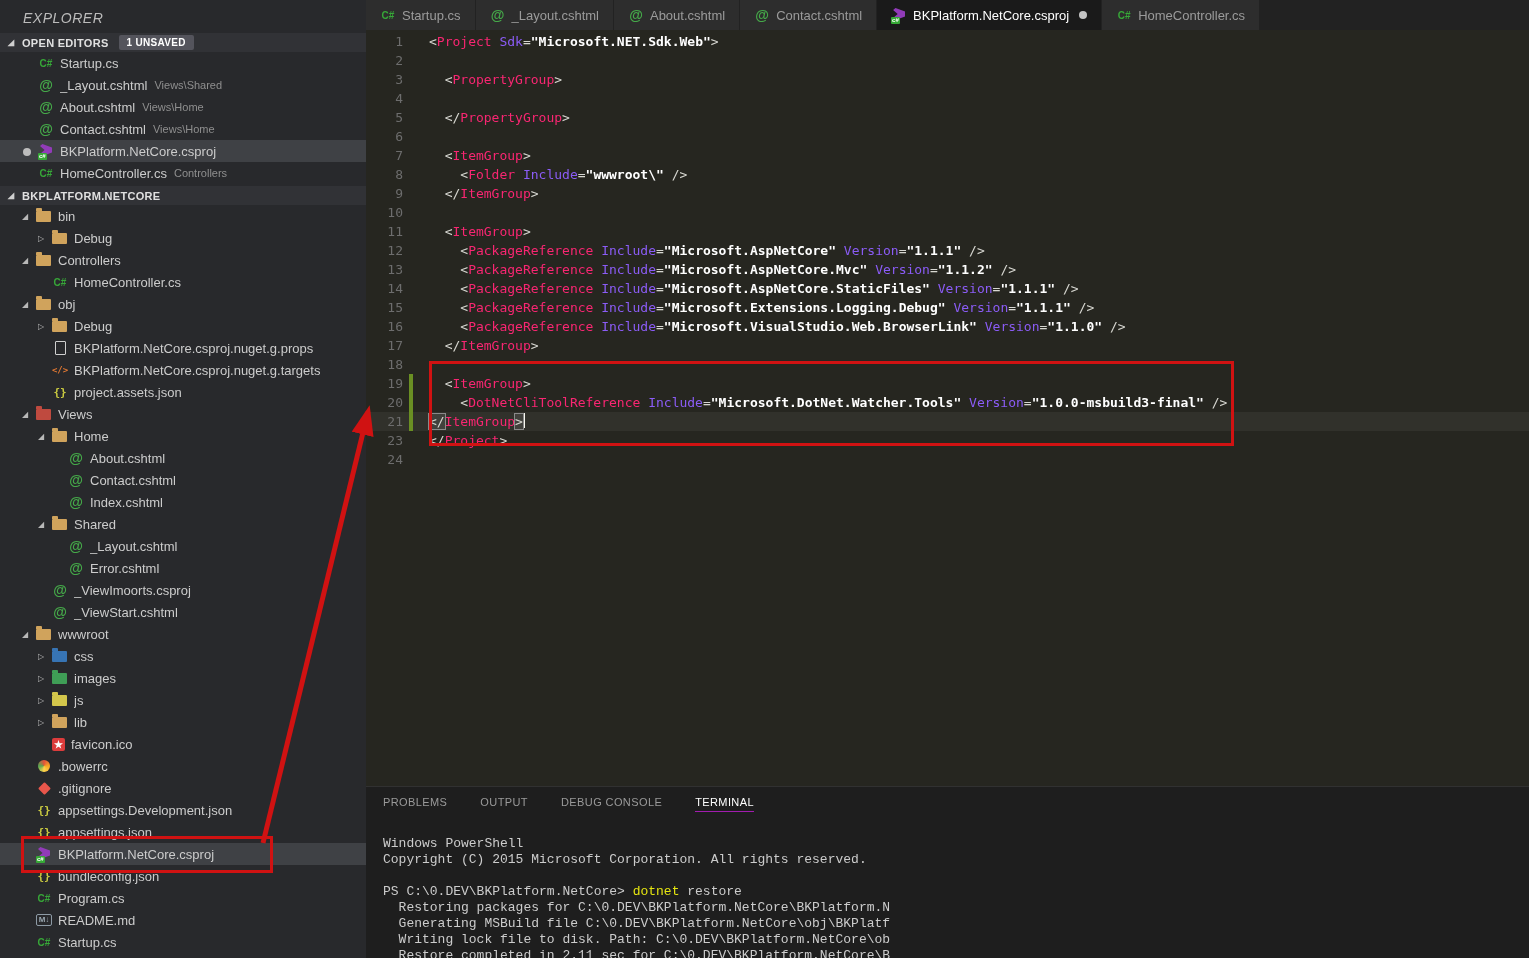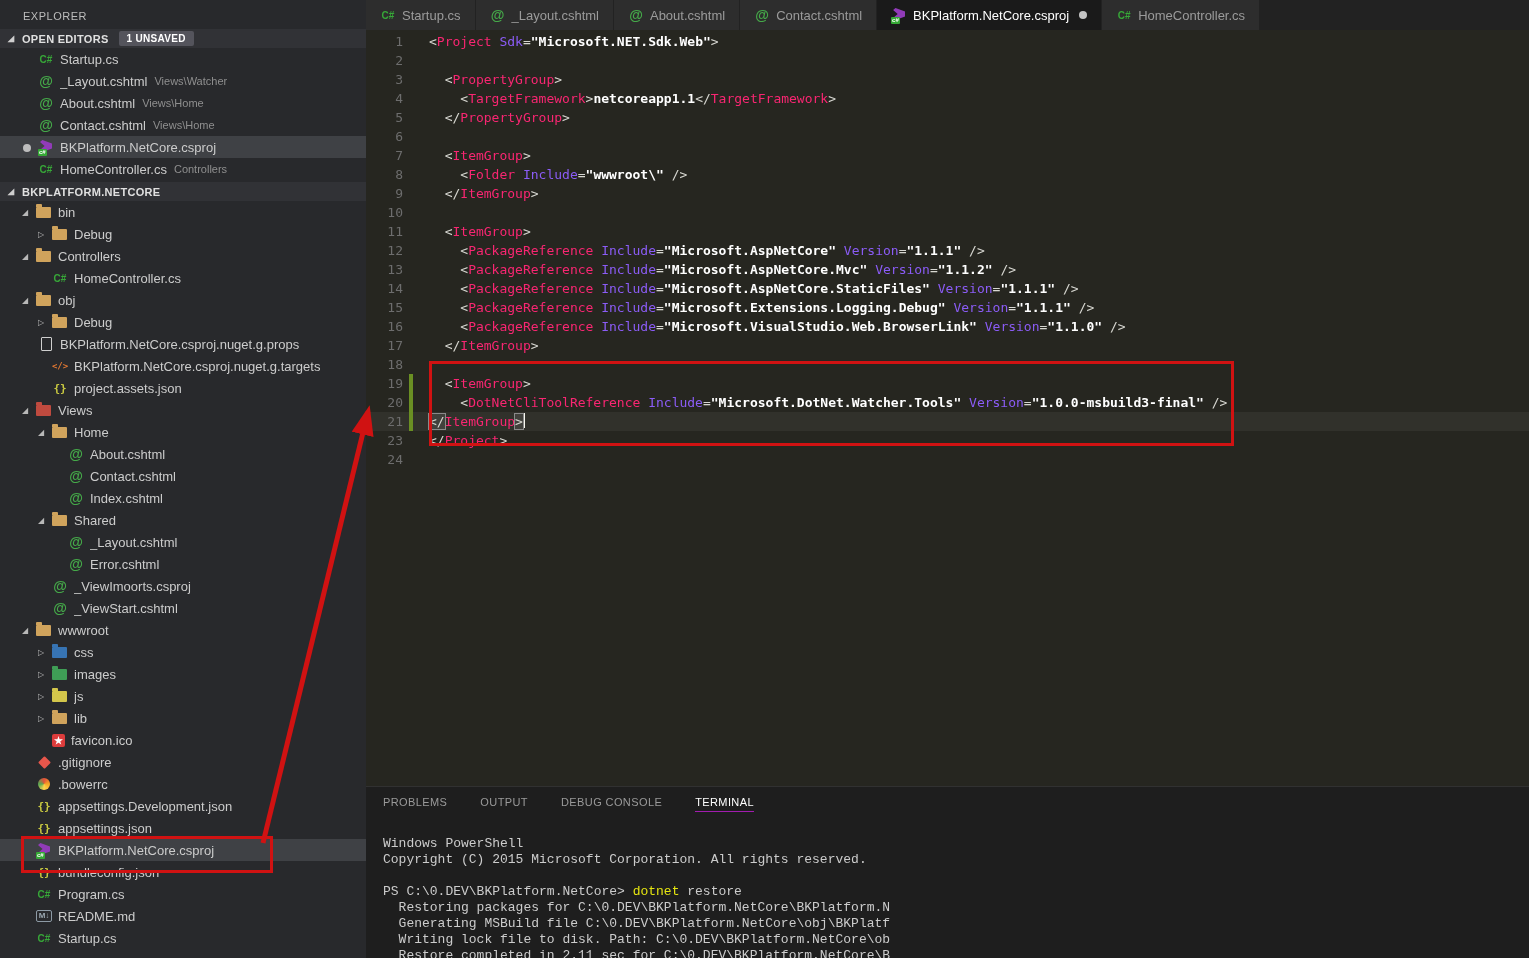--- a/index.html
+++ b/index.html
@@ -3,21 +3,21 @@
 <meta charset="utf-8">
 <style>
   html,body{margin:0;padding:0;}
   body{
     width:1529px;height:958px;position:relative;overflow:hidden;
     background:#262626;font-family:"Liberation Sans",sans-serif;
     -webkit-font-smoothing:antialiased;
   }
   
   .sidebar{position:absolute;left:0;top:0;width:366px;height:958px;background:#28292c;z-index:1;}
-  .explorer-title{padding:10px 0 7px 23px;font-size:11px;letter-spacing:.5px;color:#bcbcbc;}
+  .explorer-title{padding:10px 0 7px 23px;font-size:14px;letter-spacing:.5px;color:#bcbcbc;font-style:italic;}
   .sec-header{height:19px;display:flex;align-items:center;background:#313236;color:#e0e0e0;
     font-size:11px;font-weight:bold;letter-spacing:.3px;padding-left:8px;}
   .sec-header .twisty{width:14px;font-size:8px;color:#cfcfcf;}
   .badge{background:#54545c;color:#fff;font-size:10px;font-weight:bold;border-radius:2px;
     padding:2px 8px;margin-left:10px;}
   .row{height:22px;display:flex;align-items:center;font-size:13px;color:#cccccc;position:relative;white-space:nowrap;}
   .row.sel{background:#3f4145;}
   .row .label{overflow:hidden;text-overflow:ellipsis;}
   .row .detail{margin-left:7px;font-size:11px;color:#8f8f8f;}
   .oe-row{padding-left:38px;}
@@ -92,21 +92,21 @@
     <span class="badge">1 UNSAVED</span>
   </div>
   <div id="open-editors-list">
       <div class="row oe-row">
         <span class="ic ic-csharp">C#</span>
         <span class="label">Startup.cs</span>
       </div>
       <div class="row oe-row">
         <span class="ic ic-razor">@</span>
         <span class="label">_Layout.cshtml</span>
-        <span class="detail">Views\Watcher</span>
+        <span class="detail">Views\Shared</span>
       </div>
       <div class="row oe-row">
         <span class="ic ic-razor">@</span>
         <span class="label">About.cshtml</span>
         <span class="detail">Views\Home</span>
       </div>
       <div class="row oe-row">
         <span class="ic ic-razor">@</span>
         <span class="label">Contact.cshtml</span>
         <span class="detail">Views\Home</span>
@@ -151,21 +151,21 @@
       <div class="row" style="padding-left: 22px;">
         <span class="twisty">◢</span>
         <span class="fold" style="background: rgb(208, 163, 92);"></span>
         <span class="label">obj</span>
       </div>
       <div class="row" style="padding-left: 38px;">
         <span class="twisty">▷</span>
         <span class="fold" style="background: rgb(208, 163, 92);"></span>
         <span class="label">Debug</span>
       </div>
-      <div class="row" style="padding-left: 24px;">
+      <div class="row" style="padding-left: 38px;">
         <span class="twisty"></span>
         <span class="ic ic-file">
           <i></i>
         </span>
         <span class="label">BKPlatform.NetCore.csproj.nuget.g.props</span>
       </div>
       <div class="row" style="padding-left: 38px;">
         <span class="twisty"></span>
         <span class="ic ic-targets">&lt;/&gt;</span>
         <span class="label">BKPlatform.NetCore.csproj.nuget.g.targets</span>
@@ -250,34 +250,34 @@
         <span class="fold" style="background: rgb(208, 163, 92);"></span>
         <span class="label">lib</span>
       </div>
       <div class="row" style="padding-left: 38px;">
         <span class="twisty"></span>
         <span class="ic ic-favicon">★</span>
         <span class="label">favicon.ico</span>
       </div>
       <div class="row" style="padding-left: 22px;">
         <span class="twisty"></span>
+        <span class="ic ic-bower">
+          <i></i>
+        </span>
+        <span class="label">.bowerrc</span>
+      </div>
+      <div class="row" style="padding-left: 22px;">
+        <span class="twisty"></span>
         <span class="ic ic-git">
           <i></i>
         </span>
         <span class="label">.gitignore</span>
       </div>
       <div class="row" style="padding-left: 22px;">
         <span class="twisty"></span>
-        <span class="ic ic-bower">
-          <i></i>
-        </span>
-        <span class="label">.bowerrc</span>
-      </div>
-      <div class="row" style="padding-left: 22px;">
-        <span class="twisty"></span>
         <span class="ic ic-json">{}</span>
         <span class="label">appsettings.Development.json</span>
       </div>
       <div class="row" style="padding-left: 22px;">
         <span class="twisty"></span>
         <span class="ic ic-json">{}</span>
         <span class="label">appsettings.json</span>
       </div>
       <div class="row sel" style="padding-left: 22px;">
         <span class="twisty"></span>
@@ -349,21 +349,20 @@
         <span class="ctext"></span>
       </div>
       <div class="cline">
         <span class="ln">3</span>
         <span class="gmark"></span>
         <span class="ctext"><span class="tk-p">  &lt;</span><span class="tk-t">PropertyGroup</span><span class="tk-p">&gt;</span></span>
       </div>
       <div class="cline">
         <span class="ln">4</span>
         <span class="gmark"></span>
-        <span class="ctext"><span class="tk-p">    &lt;</span><span class="tk-t">TargetFramework</span><span class="tk-p">&gt;</span><span class="tk-s">netcoreapp1.1</span><span class="tk-p">&lt;/</span><span class="tk-t">TargetFramework</span><span class="tk-p">&gt;</span></span>
       </div>
       <div class="cline">
         <span class="ln">5</span>
         <span class="gmark"></span>
         <span class="ctext"><span class="tk-p">  &lt;/</span><span class="tk-t">PropertyGroup</span><span class="tk-p">&gt;</span></span>
       </div>
       <div class="cline">
         <span class="ln">6</span>
         <span class="gmark"></span>
         <span class="ctext"></span>

